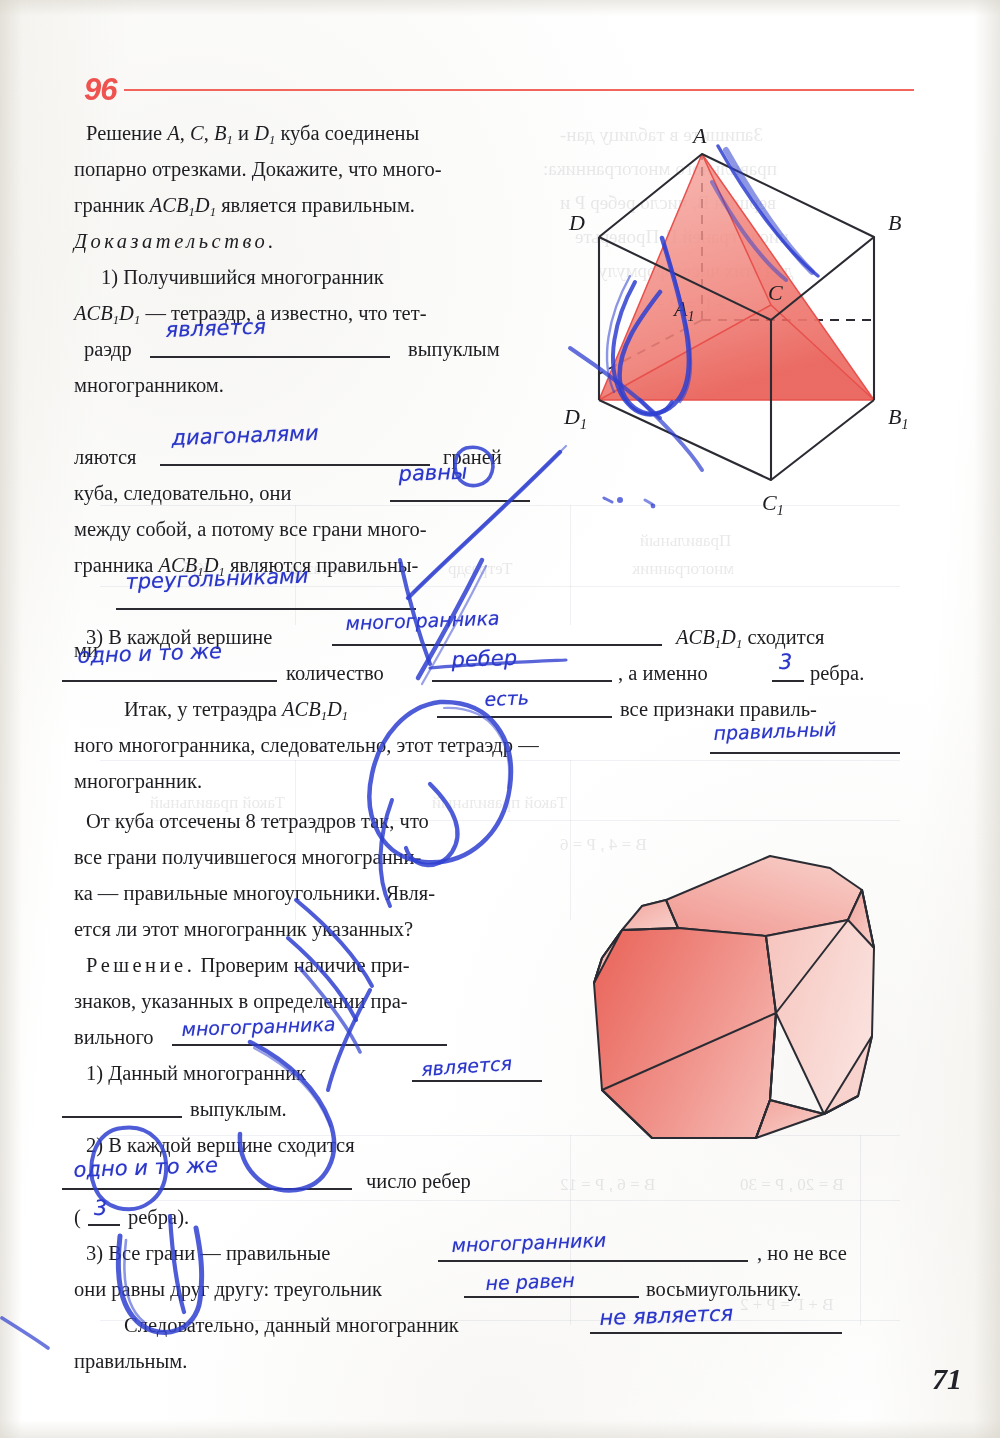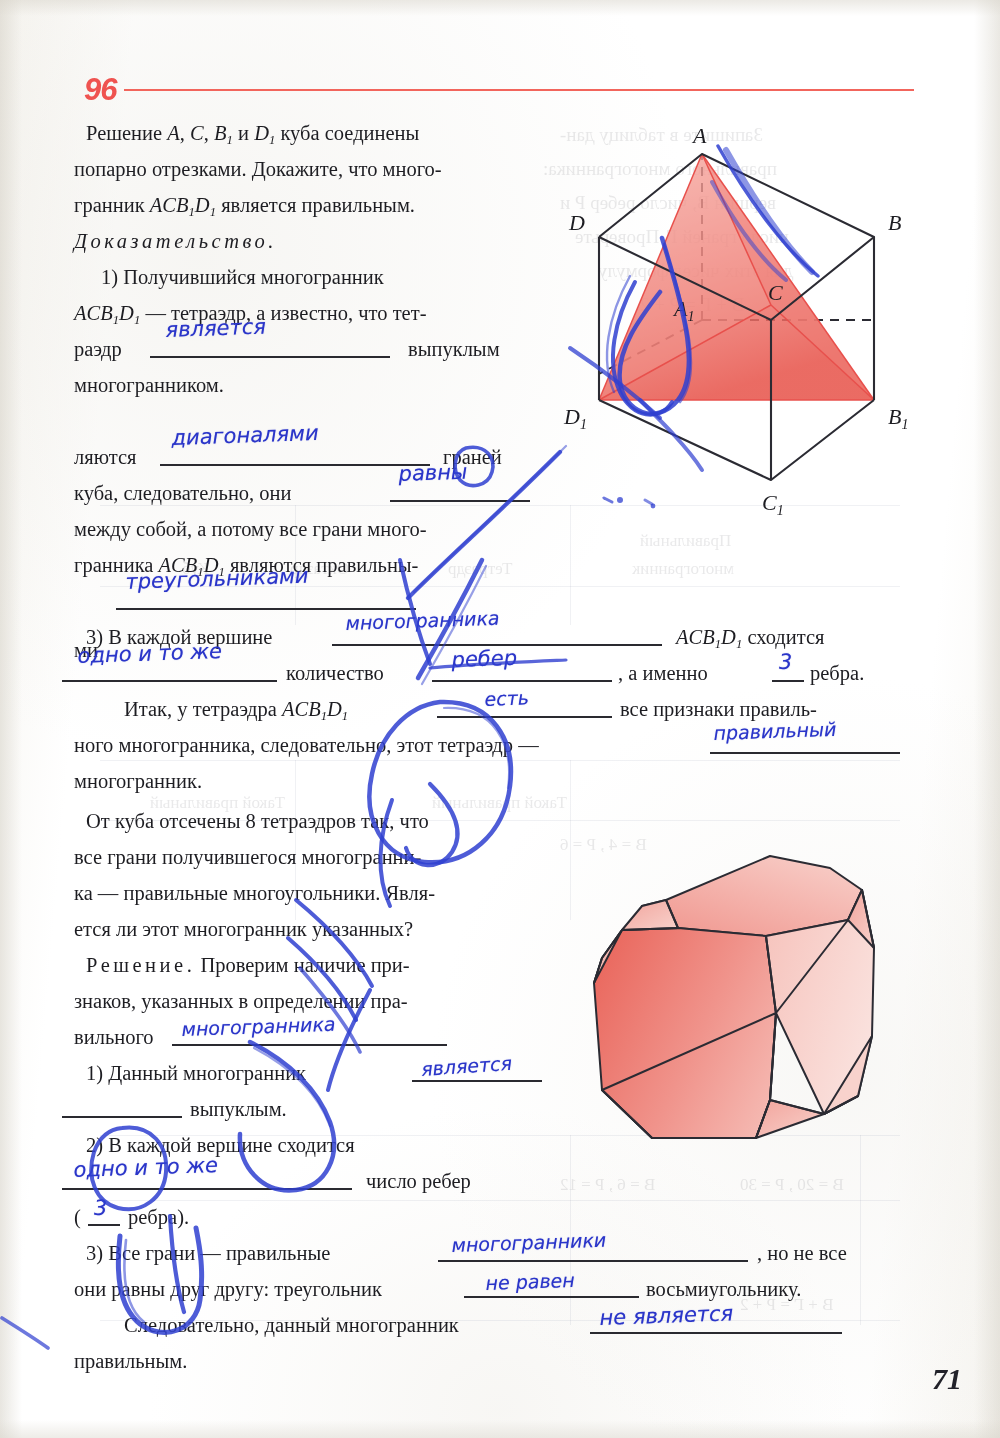--- a/index.html
+++ b/index.html
@@ -162,21 +162,21 @@
     <div class="ptext" style="left:74px;top:158px;">попарно отрезками. Докажите, что много-</div>
     <div class="ptext" style="left:74px;top:194px;">
       <span>гранник </span><i>ACB</i><sub>1</sub><i>D</i><sub>1</sub><span> является правильным.</span>
     </div>
     <div class="ptext sp" style="left:74px;top:230px;font-style:italic;">Доказательство.</div>
     <div class="ptext" style="left:84px;top:266px;margin-left:17px;">1)   Получившийся        многогранник</div>
     <div class="ptext" style="left:74px;top:302px;">
       <i>ACB</i><sub>1</sub><i>D</i><sub>1</sub><span> — тетраэдр, а известно, что тет-</span>
     </div>
 
-    <div class="ptext" style="left:74px;top:338px;">раэдр</div>
+    <div class="ptext" style="left:84px;top:338px;">раэдр</div>
     <div class="rule" style="left:150px;top:356px;width:240px;"></div>
     <div class="hw" style="left:166px;top:318px;">является</div>
     <div class="ptext" style="left:408px;top:338px;">выпуклым</div>
 
     <div class="ptext" style="left:74px;top:374px;">многогранником.</div>
 
 
     <div class="ptext" style="left:74px;top:446px;">ляются</div>
     <div class="rule" style="left:160px;top:464px;width:270px;"></div>
     <div class="hw" style="left:172px;top:426px;">диагоналями</div>

